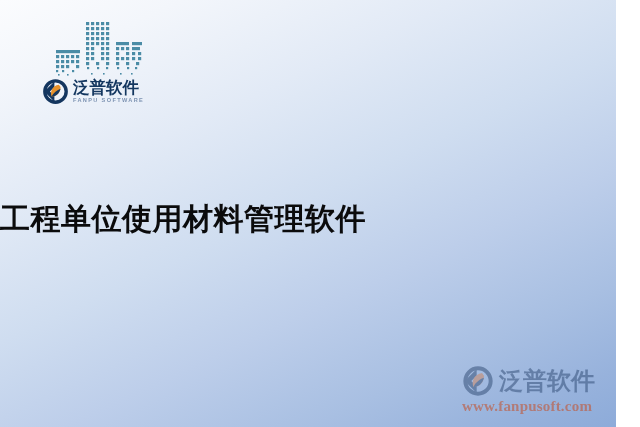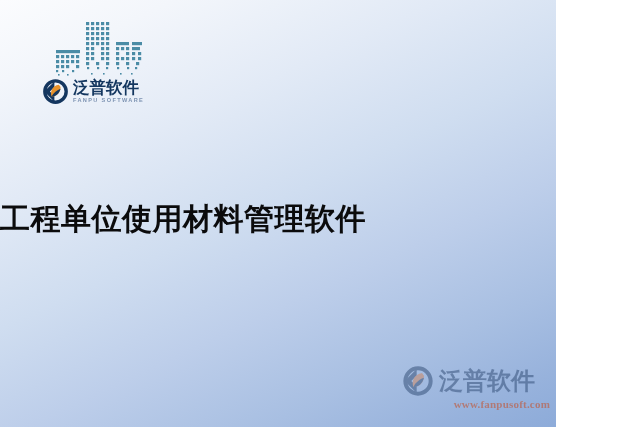--- a/index.html
+++ b/index.html
@@ -5,21 +5,21 @@
   html, body {
     margin: 0;
     padding: 0;
   }
   body {
     font-family: "Liberation Sans", sans-serif;
   }
 
   .slide {
     position: relative;
-    width: 556px;
+    width: 616px;
     height: 427px;
     overflow: hidden;
     background:
       linear-gradient(155deg,
         #fbfcfe 0%,
         #f3f6fb 12%,
         #e2eaf6 30%,
         #cfddf0 48%,
         #bdceea 64%,
         #a8bfe2 80%,
@@ -127,23 +127,23 @@
   .wm-cn {
     font-size: 24px;
     font-weight: bold;
     color: #16325c;
     line-height: 1;
     white-space: nowrap;
   }
 
   .wm-url {
     margin-top: 1px;
-    text-align: right;
+    text-align: left;
     font-family: "Liberation Serif", "DejaVu Serif", serif;
-    font-size: 11px;
+    font-size: 15px;
     font-weight: bold;
     color: #c0593a;
     opacity: 0.62;
     letter-spacing: 0.2px;
     white-space: nowrap;
   }
 </style>
 </head>
 <body>
 

